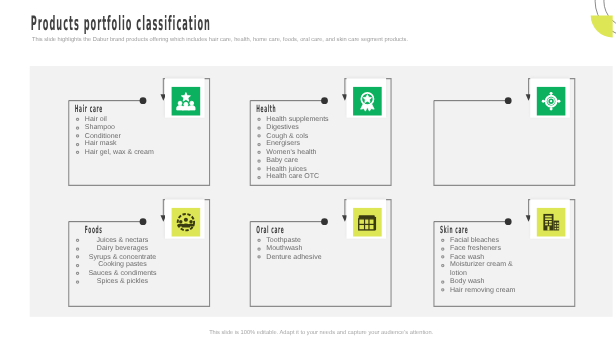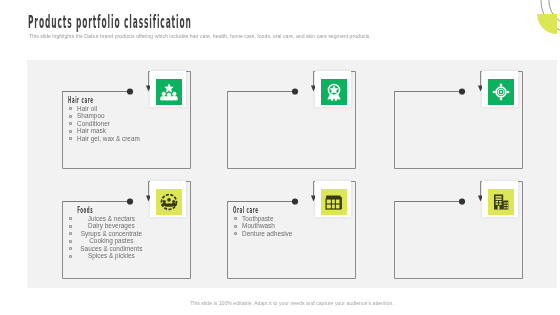--- a/index.html
+++ b/index.html
@@ -85,20 +85,33 @@
         </svg>
         <div class="iconwrap" style="left: 303px; top: 71px; width: 36px; height: 36px;">
           <div class="iconsq" style="left: 6px; top: 8px; width: 26px; height: 26px; background: rgb(12, 177, 95);">
             <svg width="26" height="26" viewBox="-5.8 -5.8 35.6 35.6" fill="#ffffff" stroke="#ffffff">
               <path d="M7.2 14.4L3.6 21.9l3.9-.75 2.0 3.2 3.1-6.2z"></path>
               <path d="M16.8 14.4l3.6 7.5-3.9-.75-2.0 3.2-3.1-6.2z"></path>
               <circle cx="12" cy="9.2" r="7.6" fill="none" stroke-width="2.1"></circle>
               <path d="M12 3.8l1.6 3.24 3.58.52-2.59 2.52.61 3.56L12 11.96l-3.2 1.68.61-3.56-2.59-2.52 3.58-.52z"></path>
             </svg>
           </div>
+        </div>
+        <div class="cbody" style="left: 220.6px; top: 96.4px; width: 78px;">
+          <div class="chead">Health</div>
+          <ul class="clist">
+            <li>Health supplements</li>
+            <li>Digestives</li>
+            <li>Cough &amp; cols</li>
+            <li>Energisers</li>
+            <li>Women's health</li>
+            <li>Baby care</li>
+            <li>Health juices</li>
+            <li>Health care OTC</li>
+          </ul>
         </div>
       </div>
       <div class="card" style="left: 0px; top: 0px; width: 560px; height: 315px;">
         <svg class="conn" width="560" height="315" style="left: 0px; top: 0px;">
           <path d="M382.5 91.3 L382.5 168.5 L510.5 168.5 L510.5 71.5 L468.5 71.5 L468.5 86.2" fill="none" stroke="#8C8C8C" stroke-width="1"></path>
           <path d="M382.5 91.5 L450 91.5" fill="none" stroke="#6e6e6e" stroke-width="0.9"></path>
           <path d="M465.9 85.6 L471.1 85.6 L468.5 91.6 Z" fill="#404040"></path>
           <circle cx="450" cy="91.5" r="3.1" fill="#333333"></circle>
         </svg>
         <div class="iconwrap" style="left: 470px; top: 71px; width: 36px; height: 36px;">
@@ -199,20 +212,31 @@
               <rect x="16.4" y="12.4" width="2.0" height="1.9" fill="#DDE756" stroke="none"></rect>
               <rect x="19.5" y="12.4" width="2.0" height="1.9" fill="#DDE756" stroke="none"></rect>
               <rect x="16.4" y="15.7" width="2.0" height="1.9" fill="#DDE756" stroke="none"></rect>
               <rect x="19.5" y="15.7" width="2.0" height="1.9" fill="#DDE756" stroke="none"></rect>
               <rect x="16.4" y="19.0" width="2.0" height="1.9" fill="#DDE756" stroke="none"></rect>
               <rect x="19.5" y="19.0" width="2.0" height="1.9" fill="#DDE756" stroke="none"></rect>
               <rect x="7.4" y="17.1" width="2.6" height="5.2" fill="#DDE756" stroke="none"></rect>
             </svg>
           </div>
         </div>
+        <div class="cbody" style="left: 387.6px; top: 206.4px; width: 78px;">
+          <div class="chead">Skin care</div>
+          <ul class="clist">
+            <li>Facial bleaches</li>
+            <li>Face fresheners</li>
+            <li>Face wash</li>
+            <li>Moisturizer cream &amp; lotion</li>
+            <li>Body wash</li>
+            <li>Hair removing cream</li>
+          </ul>
+        </div>
       </div>
     </div>
   <svg id="logo" width="60" height="55" viewBox="500 0 60 55">
     <circle cx="561" cy="1" r="32" fill="none" stroke="#8a8a8a" stroke-width="0.9"></circle>
     <circle cx="561" cy="1" r="24" fill="none" stroke="#8a8a8a" stroke-width="0.9"></circle>
     <path id="logo-wedge" d="M545 14 L545 34 A20 20 0 0 1 525 14 Z"></path>
   </svg>
   <div id="footer">This slide is 100% editable. Adapt it to your needs and capture your audience's attention.</div>
 </div>
 

